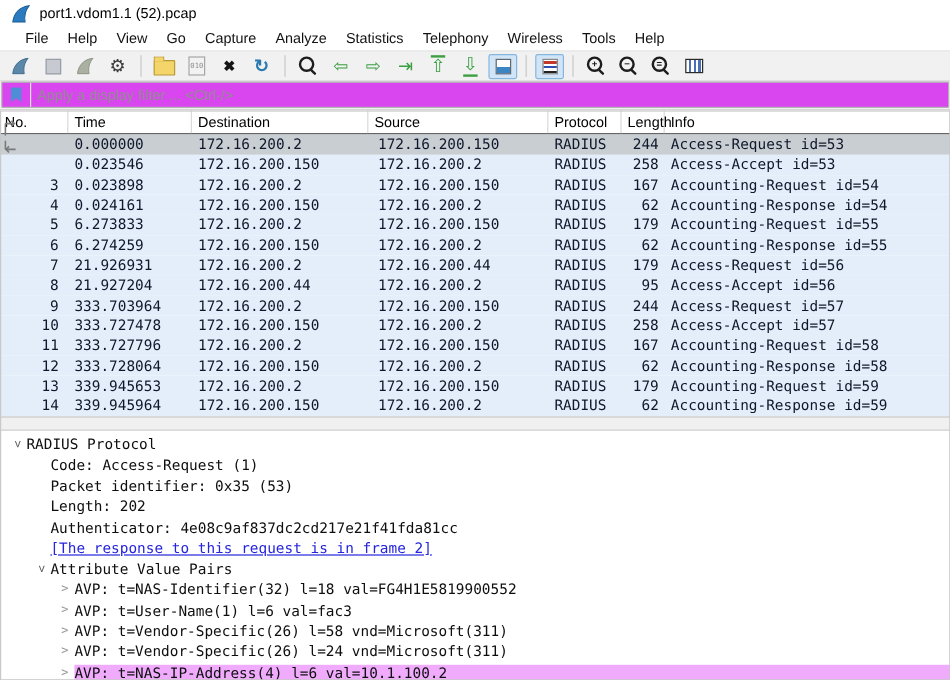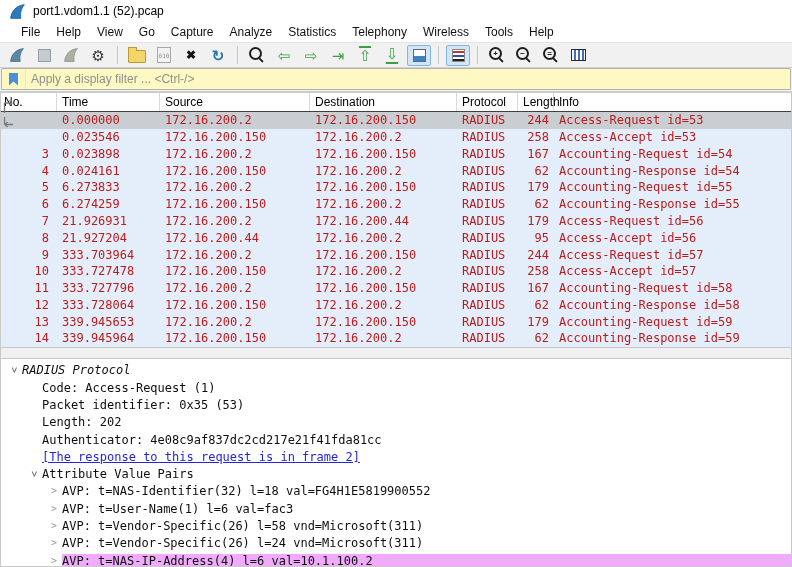--- a/index.html
+++ b/index.html
@@ -35,55 +35,55 @@
   .und{display:inline-block;border-bottom:2px solid #3d9f43;line-height:1;}
   .autoscroll-ic{width:13px;height:13px;box-sizing:border-box;border:1px solid #5d6a74;
                  background:linear-gradient(180deg,#fdfdfd 0 6px,#3c85c4 6px 13px);}
   .colorize-ic{width:13px;height:13px;box-sizing:border-box;border:1px solid #888;
                background:linear-gradient(180deg,#fff 0 1px,#c0392b 1px 3px,#fff 3px 5px,#2c4fb0 5px 7px,#fff 7px 9px,#222 9px 11px,#fff 11px 13px);}
   .resize-ic{width:15px;height:12px;box-sizing:border-box;border:1px solid #2a2a2a;
              background:linear-gradient(90deg,#fff 0 2px,#4a6fb5 2px 4px,#fff 4px 6px,#4a6fb5 6px 8px,#fff 8px 10px,#4a6fb5 10px 12px,#fff 12px 15px);}
   
   .filterbar{height:24px;box-sizing:border-box;background:#f1f1f1;display:flex;align-items:center;
              padding:1px 1px 2px 1px;border-bottom:1px solid #cfcfcf;}
-  .filterbox{flex:1;height:20px;background:#fef9c3;border:1px solid #b2b2b2;display:flex;align-items:stretch;border-radius:1px;justify-content:center;}
+  .filterbox{flex:1;height:20px;background:#d946ef;border:1px solid #b2b2b2;display:flex;align-items:stretch;border-radius:1px;justify-content:center;}
   .bookmark-btn{width:23px;display:flex;align-items:center;justify-content:center;border-right:1px solid #e3e3e3;}
   .ribbon{width:9px;height:13px;background:#4d8fd6;clip-path:polygon(0 0,100% 0,100% 100%,50% 70%,0 100%);}
   .filter-input{flex:1;border:0;outline:0;font-size:12px;color:#333;padding:0 5px;background:transparent;
                 font-family:"Liberation Sans",sans-serif;}
   .filter-input::placeholder{color:#8f8f8f;}
   
   .main-panes{outline:1px solid #c9c9c9;outline-offset:-1px;}
   .plist-header{height:20px;box-sizing:border-box;display:flex;background:#fff;border-bottom:1px solid #404040;
                 font-size:12px;color:#000;}
   .hcell{display:flex;align-items:center;border-right:1px solid #dadada;box-sizing:border-box;padding-left:5px;}
   .c-no{width:57px;flex:none;}
   .c-time{width:103px;flex:none;}
   .c-src{width:150px;flex:none;}
   .c-dst{width:147px;flex:none;}
   .c-proto{width:61px;flex:none;}
   .c-len{width:36px;flex:none;}
   .c-info{flex:1;min-width:0;}
-  .plist{font-family:"DejaVu Sans Mono",monospace;font-size:12px;color:#b91c1c;}
+  .plist{font-family:"DejaVu Sans Mono",monospace;font-size:12px;color:#0f172a;}
   .prow{height:16.78px;display:flex;align-items:center;background:#e3eefa;}
   .prow.selected{background:#c9ced3;}
   .pcell{box-sizing:border-box;padding-left:5px;white-space:pre;overflow:hidden;}
   .pcell.c-no{position:relative;text-align:right;padding:0 8px 0 0;}
   .pcell.c-len{text-align:right;padding:0 5px 0 0;}
   .marker{position:absolute;left:2px;top:1px;}
   
   .splitter{height:12px;box-sizing:border-box;background:#f0f0f0;border-top:1px solid #c9c9c9;border-bottom:1px solid #c9c9c9;}
   
   .details{font-family:"DejaVu Sans Mono",monospace;font-size:12px;color:#0e0e0e;background:#fff;padding-top:3px;height:205px;}
   .drow{height:17.3px;display:flex;align-items:center;}
   .exp{width:16px;flex:none;text-align:center;color:#9a9a9a;font-size:10px;line-height:1;}
   .exp .gl{display:inline-block;}
   .exp.open{color:#5f5f5f;}
   .exp.open .gl{transform:rotate(90deg);}
-  .lvl0{padding-left:6px;font-style:italic;}
+  .lvl0{padding-left:6px;}
   .lvl1{padding-left:26px;}
   .lvl2{padding-left:46px;}
   .dtext{white-space:pre;}
   .drow.link .dtext{color:#2525dd;text-decoration:underline;}
   .fill-sel{flex:1;background:#f0abfc;}
 </style>
 </head>
 <body>
 
 <div class="window">
@@ -193,22 +193,22 @@
       </span>
       <input class="filter-input" type="text" placeholder="Apply a display filter ... &lt;Ctrl-/&gt;" style="">
     </div>
   </div>
 
   <div class="main-panes">
 
     <div class="plist-header">
       <span class="hcell c-no" style="padding-left:4px">No.</span>
       <span class="hcell c-time">Time</span>
+      <span class="hcell c-dst">Destination</span>
       <span class="hcell c-src">Source</span>
-      <span class="hcell c-dst">Destination</span>
       <span class="hcell c-proto">Protocol</span>
       <span class="hcell c-len">Length</span>
       <span class="hcell c-info" style="border-right:none">Info</span>
     </div>
 
     <div class="plist">
 
       <div class="prow selected">
         <span class="pcell c-no">
           <svg class="marker" width="14" height="14">

